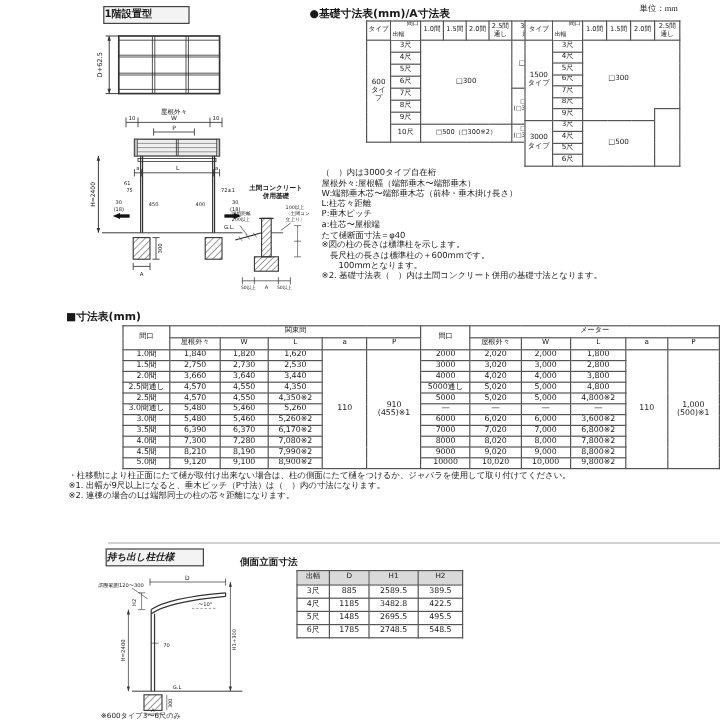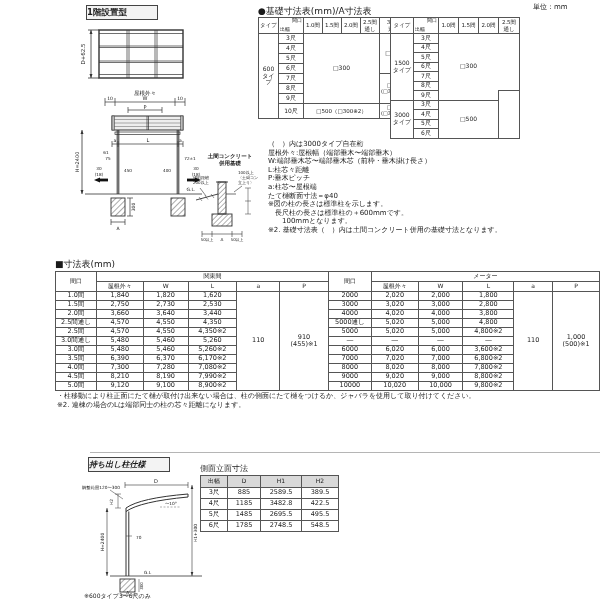--- a/index.html
+++ b/index.html
@@ -2,50 +2,50 @@
 <html><head>
 <meta charset="utf-8">
 <style>
   html,body{margin:0;padding:0;background:#fff;}
   .page{position:relative;width:600px;height:600px;background:#ffffff;overflow:hidden;
         font-family:"DejaVu Sans","Liberation Sans",sans-serif;color:#1a1a1a;}
   .abs{position:absolute;}
   table{border-collapse:collapse;table-layout:fixed;background:#fff;}
   th,td{border:1px solid #555;font-weight:normal;text-align:center;vertical-align:middle;
         padding:0 1px;line-height:1.15;overflow:hidden;}
-  .ot{border:1.5px solid #333;}
+  .ot{border:1.5px solid #333;margin-left:47px;}
   .pre{white-space:pre-line;}
   .nw{white-space:nowrap;}
   .ft{font-size:6px;}
   .ft th{font-size:5.5px;background:#fff;}
   .dt{font-size:6.5px;}
   .dt th{font-size:6px;}
   .st{font-size:6.5px;}
   .st th{font-size:6px;background:#d9d9d9;}
   .diag{position:relative;padding:0;
         background:linear-gradient(to bottom right,transparent 48.5%,#555 48.5%,#555 51.5%,transparent 51.5%);}
   .diag .dt-t{position:absolute;top:0px;right:1px;font-size:5px;}
   .diag .dt-b{position:absolute;bottom:0px;left:1px;font-size:5px;}
   .brn{border-right:none;}
   .bln{border-left:none;}
-  .sec-title{font-weight:normal;font-size:9px;}
+  .sec-title{font-weight:bold;font-size:9px;}
   .boxtitle{border:1.5px solid #444;background:#f3f3f3;font-weight:bold;font-size:8.5px;
             text-align:left;line-height:13px;}
   .notes{font-size:7px;line-height:8.6px;white-space:nowrap;}
   .notes div{height:8.6px;}
   .unit{font-size:7px;}
   .tiny-note{font-size:6px;}
   svg text{fill:#1a1a1a;}
 </style>
 </head>
 <body>
 
 <div class="page">
 
-  <div class="abs unit" style="left:533px;top:2px;">単位：mm</div>
+  <div class="abs unit" style="left:533px;top:2px;font-family:Liberation Serif, serif;">単位：mm</div>
 
   <div class="abs boxtitle" style="left:86px;top:5px;width:70px;height:13px;">1階設置型</div>
 
   <svg class="abs" style="left:55px;top:20px;" width="150" height="68" viewBox="0 0 150 68">
     <line x1="36" y1="10" x2="36" y2="58" stroke="#333" stroke-width="0.8"></line>
     <line x1="33" y1="10" x2="44" y2="10" stroke="#333" stroke-width="0.8"></line>
     <line x1="33" y1="58" x2="44" y2="58" stroke="#333" stroke-width="0.8"></line>
     <polygon points="36,10 34.5,14 37.5,14" fill="#333"></polygon>
     <polygon points="36,58 34.5,54 37.5,54" fill="#333"></polygon>
     <text x="30" y="34" font-size="5.5" text-anchor="middle" transform="rotate(-90 30 34)">D+62.5</text>
@@ -432,20 +432,21 @@
           <td class="nw">10000</td>
           <td>10,020</td>
           <td>10,000</td>
           <td>9,800※2</td>
         </tr>
   </tbody>
     </table>
 
   <div class="abs notes" style="left:57px;top:392px;line-height:9px;">
     <div>・柱移動により柱正面にたて樋が取付け出来ない場合は、柱の側面にたて樋をつけるか、ジャバラを使用して取り付けてください。</div>
+    <div>※1. 出幅が9尺以上になると、垂木ピッチ（P寸法）は（　）内の寸法になります。</div>
     <div>※2. 連棟の場合のLは端部同士の柱の芯々距離になります。</div>
   </div>
 
   <div class="abs" style="left:90px;top:452px;width:510px;border-top:1px solid #b5b5b5;"></div>
 
   <div class="abs boxtitle" style="left:88px;top:457px;width:80px;height:13px;font-size:8px;font-style:italic;">持ち出し柱仕様</div>
 
   <svg class="abs" style="left:80px;top:476px;" width="130" height="120" viewBox="0 0 130 120">
     <defs>
       <pattern id="h3" width="4" height="4" patternUnits="userSpaceOnUse" patternTransform="rotate(45)">

